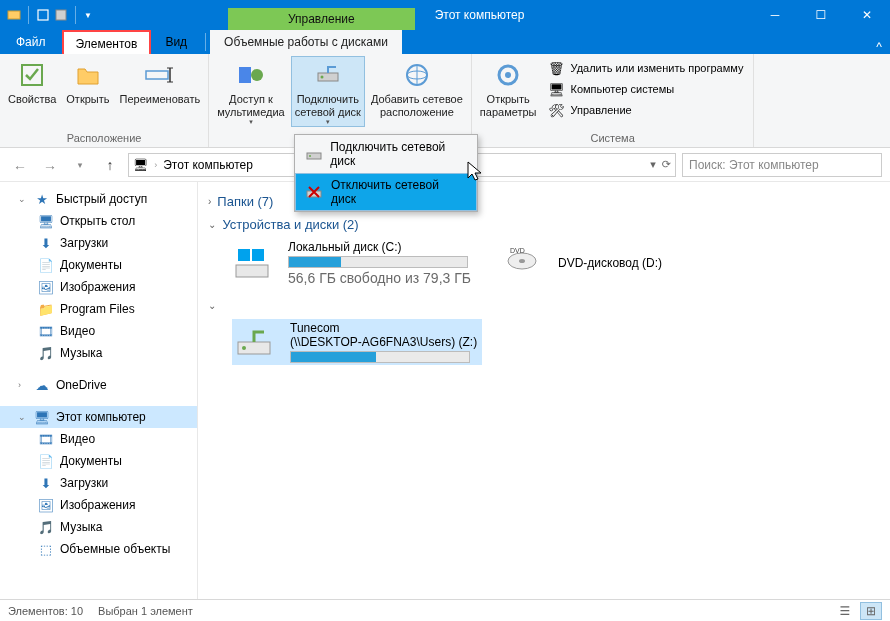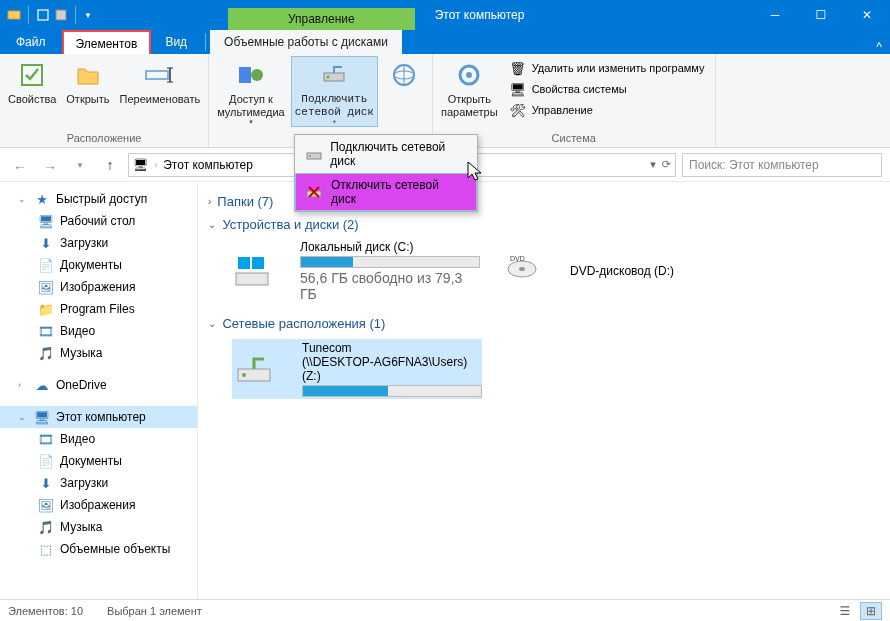--- a/index.html
+++ b/index.html
@@ -11,43 +11,43 @@
 .titlebar .qat-sep { width: 1px; height: 18px; background: rgba(255,255,255,0.4); margin: 0 4px; }
 .titlebar .qat-drop { font-size: 8px; margin-left: 2px; }
 .titlebar .context-tab-wrap { display: flex; align-items: flex-end; height: 100%; margin-left: 130px; }
 .context-tab-top { background: #7dc855; color: #111; padding: 0 60px; height: 22px; line-height: 22px; font-size: 12px; }
 .titlebar .window-title { flex: 1; text-align: left; padding-left: 20px; font-size: 12px; }
 .win-controls { display: flex; height: 100%; }
 .win-controls div { width: 46px; display: flex; align-items: center; justify-content: center; font-size: 12px; cursor: pointer; }
 .win-controls .close { background: transparent; }
 
 .tabrow { height: 24px; background: #0078d7; display: flex; align-items: flex-end; }
-.tabrow .tab { padding: 0 14px; height: 24px; line-height: 24px; color: #fef9c3; font-size: 12px; cursor: pointer; }
+.tabrow .tab { padding: 0 14px; height: 24px; line-height: 24px; color: #000000; font-size: 12px; cursor: pointer; }
 .tabrow .tab.active { background: #fff; color: #000; border: 2px solid #ff4444; border-bottom: none; padding: 0 12px; }
 .tabrow .file-tab { color: #fff; padding: 0 16px; }
 .tabrow .context-tab { background: #f5f6f7; color: #222; }
 .tabrow .sep { width: 1px; height: 18px; background: rgba(255,255,255,0.4); margin: 0 4px; align-self: center; }
 .tabrow .help { margin-left: auto; color: #fff; padding: 0 8px; }
 
 .ribbon { height: 94px; background: #f5f6f7; border-bottom: 1px solid #d8d8d8; display: flex; position: relative; }
 .ribbon-group { border-right: 1px solid #e0e0e0; display: flex; flex-direction: column; align-items: center; padding: 2px 4px 0; }
 .ribbon-group .controls { display: flex; gap: 2px; flex: 1; align-items: flex-start; }
 .ribbon-group .label { font-size: 11px; color: #666; padding: 2px 0 3px; }
 .big-btn { display: flex; flex-direction: column; align-items: center; justify-content: flex-start; width: auto; min-width: 48px; padding: 3px 4px 0; cursor: pointer; text-align: center; line-height: 1.15; }
-.big-btn.hover { background: #cde6f7; border: 1px solid #92c0e0; padding: 2px 3px 0; font-family: Liberation Mono, monospace; }
+.big-btn.hover { background: #cde6f7; border: 1px solid #92c0e0; padding: 2px 3px 0; }
 .big-btn .ico { width: 32px; height: 32px; display: flex; align-items: center; justify-content: center; font-size: 24px; margin-bottom: 2px; }
 .big-btn .txt { font-size: 11px; color: #222; }
 .big-btn .drop { font-size: 7px; color: #555; }
 .small-btns { display: flex; flex-direction: column; gap: 1px; padding: 2px 0; }
 .small-btn { display: flex; align-items: center; gap: 6px; padding: 2px 6px; font-size: 11px; cursor: pointer; }
 .small-btn .ico-sm { width: 16px; height: 16px; display: flex; align-items: center; justify-content: center; font-size: 13px; }
 
 .dropdown-menu { position: absolute; top: 80px; left: 294px; background: #f5f6f7; border: 1px solid #b0b0b0; box-shadow: 2px 3px 6px rgba(0,0,0,0.25); z-index: 100; width: 184px; }
 .dropdown-menu .item { display: flex; align-items: center; gap: 8px; padding: 5px 10px; font-size: 12px; cursor: pointer; }
-.dropdown-menu .item.hover { background: #d946ef; border: 1px solid #92c0e0; padding: 4px 9px; }
+.dropdown-menu .item.hover { background: #0ea5e9; border: 1px solid #92c0e0; padding: 4px 9px; }
 .dropdown-menu .item .ico-sm { width: 18px; height: 18px; display: flex; align-items: center; justify-content: center; font-size: 14px; }
 
 .addressbar { height: 34px; display: flex; align-items: center; gap: 6px; padding: 4px 8px; border-bottom: 1px solid #e8e8e8; }
 .nav-btn { width: 24px; height: 24px; display: flex; align-items: center; justify-content: center; color: #888; font-size: 14px; cursor: pointer; }
 .nav-btn.enabled { color: #333; }
 .address-field { flex: 1; height: 24px; border: 1px solid #ccc; display: flex; align-items: center; padding: 0 4px; gap: 6px; }
 .address-field .sep { color: #999; font-size: 9px; }
 .address-field .crumb { font-size: 12px; }
 .address-field .right-icons { margin-left: auto; display: flex; gap: 6px; color: #666; font-size: 11px; }
 .search-field { width: 200px; height: 24px; border: 1px solid #ccc; display: flex; align-items: center; padding: 0 6px; color: #888; font-size: 12px; }
@@ -58,29 +58,29 @@
 .sidebar .node.level2 { padding-left: 38px; }
 .sidebar .node.selected { background: #cce8ff; }
 .sidebar .node .chev { width: 10px; font-size: 9px; color: #777; }
 .sidebar .node .ico-sm { width: 16px; height: 16px; display: flex; align-items: center; justify-content: center; font-size: 13px; }
 .sidebar .spacer { height: 10px; }
 
 .main { flex: 1; overflow-y: auto; padding: 8px 10px; }
 .section-header { display: flex; align-items: center; gap: 6px; font-size: 13px; color: #1a5490; padding: 4px 0; cursor: pointer; }
 .section-header .chev { font-size: 10px; color: #666; }
 .drive-row { display: flex; gap: 20px; padding: 4px 0 10px 24px; }
-.drive-item { display: flex; align-items: center; gap: 28px; width: 250px; }
+.drive-item { display: flex; align-items: center; gap: 16px; width: 250px; }
 .drive-item.selected { background: #cce8ff; padding: 2px; }
 .drive-icon { width: 40px; height: 40px; display: flex; align-items: center; justify-content: center; font-size: 30px; }
 .drive-info { display: flex; flex-direction: column; gap: 2px; font-size: 12px; flex:1; }
 .drive-info .bar { width: 180px; height: 12px; border: 1px solid #bcbcbc; background: #eaeaea; position: relative; }
 .drive-info .bar .fill { height: 100%; background: #26a0da; }
 .drive-info .sub { color: #6a6a6a; font-size: 14px; }
 
-.statusbar { height: 22px; border-top: 1px solid #d8d8d8; display: flex; align-items: center; padding: 0 8px; font-size: 11px; color: #555; gap: 24px; }
+.statusbar { height: 22px; border-top: 1px solid #d8d8d8; display: flex; align-items: center; padding: 0 8px; font-size: 11px; color: #555; gap: 15px; }
 .statusbar .right { margin-left: auto; display: flex; gap: 4px; }
 .statusbar .view-btn { width: 22px; height: 18px; border: 1px solid transparent; display: flex; align-items: center; justify-content: center; font-size: 12px; color: #666; cursor: pointer; }
 .statusbar .view-btn.active { border-color: #92c0e0; background: #cde6f7; }
 
 .cursor-pointer { position: absolute; top: 160px; left: 466px; font-size: 16px; z-index: 200; pointer-events: none; }
 
 svg { display: block; }
 </style>
 </head>
 <body>
@@ -187,20 +187,22 @@
         <span class="drop">▾</span>
       </div>
       <div class="big-btn">
         <div class="ico">
             <svg width="28" height="28" viewBox="0 0 28 28">
               <circle cx="14" cy="14" r="10" fill="none" stroke="#5b9bd5" stroke-width="2"></circle>
               <ellipse cx="14" cy="14" rx="10" ry="4" fill="none" stroke="#5b9bd5"></ellipse>
               <line x1="14" y1="4" x2="14" y2="24" stroke="#5b9bd5"></line>
             </svg>
           </div>
+        <div class="txt" style="white-space:pre-line">Добавить сетевое
+расположение</div>
       </div>
     </div>
     <div class="label">Сеть</div>
   </div>
 
   <div class="ribbon-group" style="flex:0 0 auto;">
     <div class="controls">
       <div class="big-btn">
         <div class="ico">
             <svg width="28" height="28" viewBox="0 0 28 28">
@@ -211,21 +213,21 @@
         <div class="txt" style="white-space:pre-line">Открыть
 параметры</div>
       </div>
       <div class="small-btns">
         <div class="small-btn">
             <span class="ico-sm">🗑</span>
             <span>Удалить или изменить программу</span>
           </div>
         <div class="small-btn">
             <span class="ico-sm">🖥</span>
-            <span>Свойства системы</span>
+            <span>Компьютер системы</span>
           </div>
         <div class="small-btn">
             <span class="ico-sm">🛠</span>
             <span>Управление</span>
           </div>
       </div>
     </div>
     <div class="label">Система</div>
   </div>
 
@@ -272,21 +274,21 @@
 
 <div class="content">
   <div class="sidebar">
     <div class="node">
         <span class="chev">⌄</span>
         <span class="ico-sm" style="color:#2e75b6">★</span>
         <span>Быстрый доступ</span>
       </div>
     <div class="node level2">
         <span class="ico-sm" style="color:#2e75b6">🖥</span>
-        <span>Рабочий стол</span>
+        <span>Открыть стол</span>
       </div>
     <div class="node level2">
         <span class="ico-sm" style="color:#2e75b6">⬇</span>
         <span>Загрузки</span>
       </div>
     <div class="node level2">
         <span class="ico-sm" style="color:#2e75b6">📄</span>
         <span>Документы</span>
       </div>
     <div class="node level2">
@@ -379,21 +381,20 @@
             </svg>
           </div>
         <div class="drive-info">
           <span>DVD-дисковод (D:)</span>
         </div>
       </div>
     </div>
 
     <div class="section-header">
         <span class="chev">⌄</span>
-        <span>Сетевые расположения (1)</span>
       </div>
     <div class="drive-row">
       <div class="drive-item selected">
         <div class="drive-icon">
             <svg width="40" height="40" viewBox="0 0 40 40">
               <rect x="4" y="20" width="32" height="12" fill="#e8e8e8" stroke="#999"></rect>
               <circle cx="10" cy="26" r="2" fill="#6aa84f"></circle>
               <path d="M20 20 v-10 h10" fill="none" stroke="#6aa84f" stroke-width="3"></path>
             </svg>
           </div>

